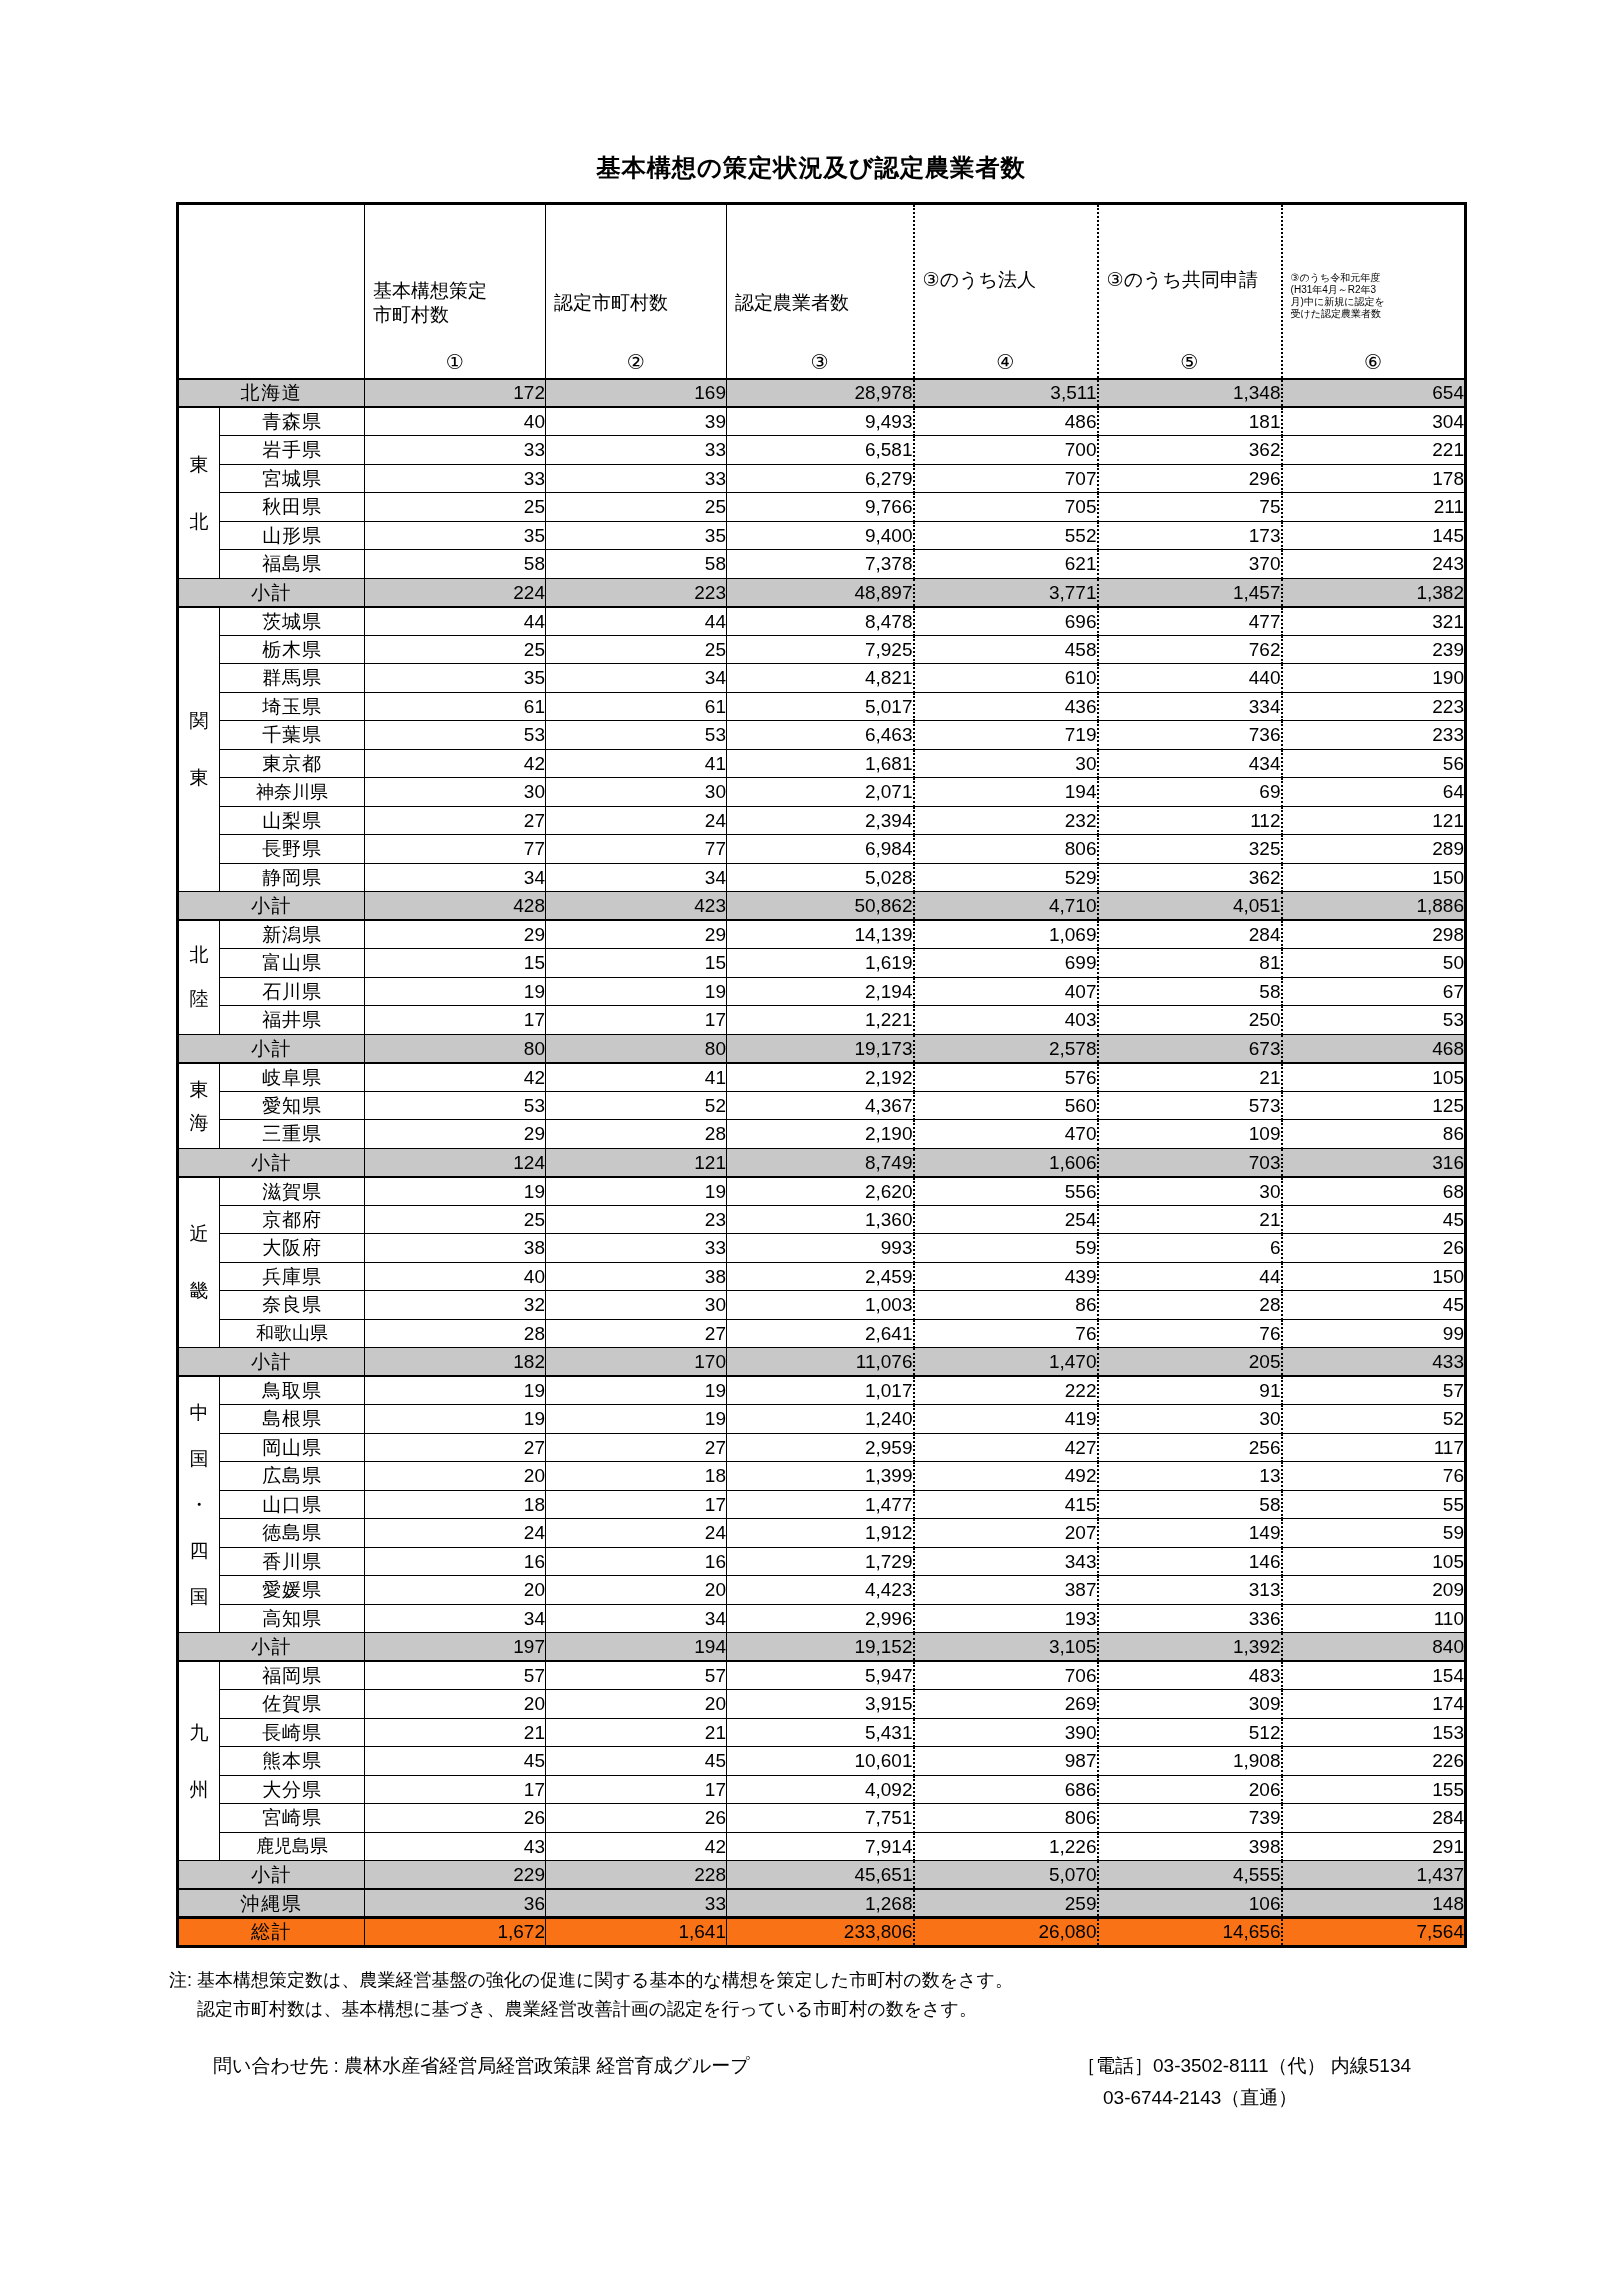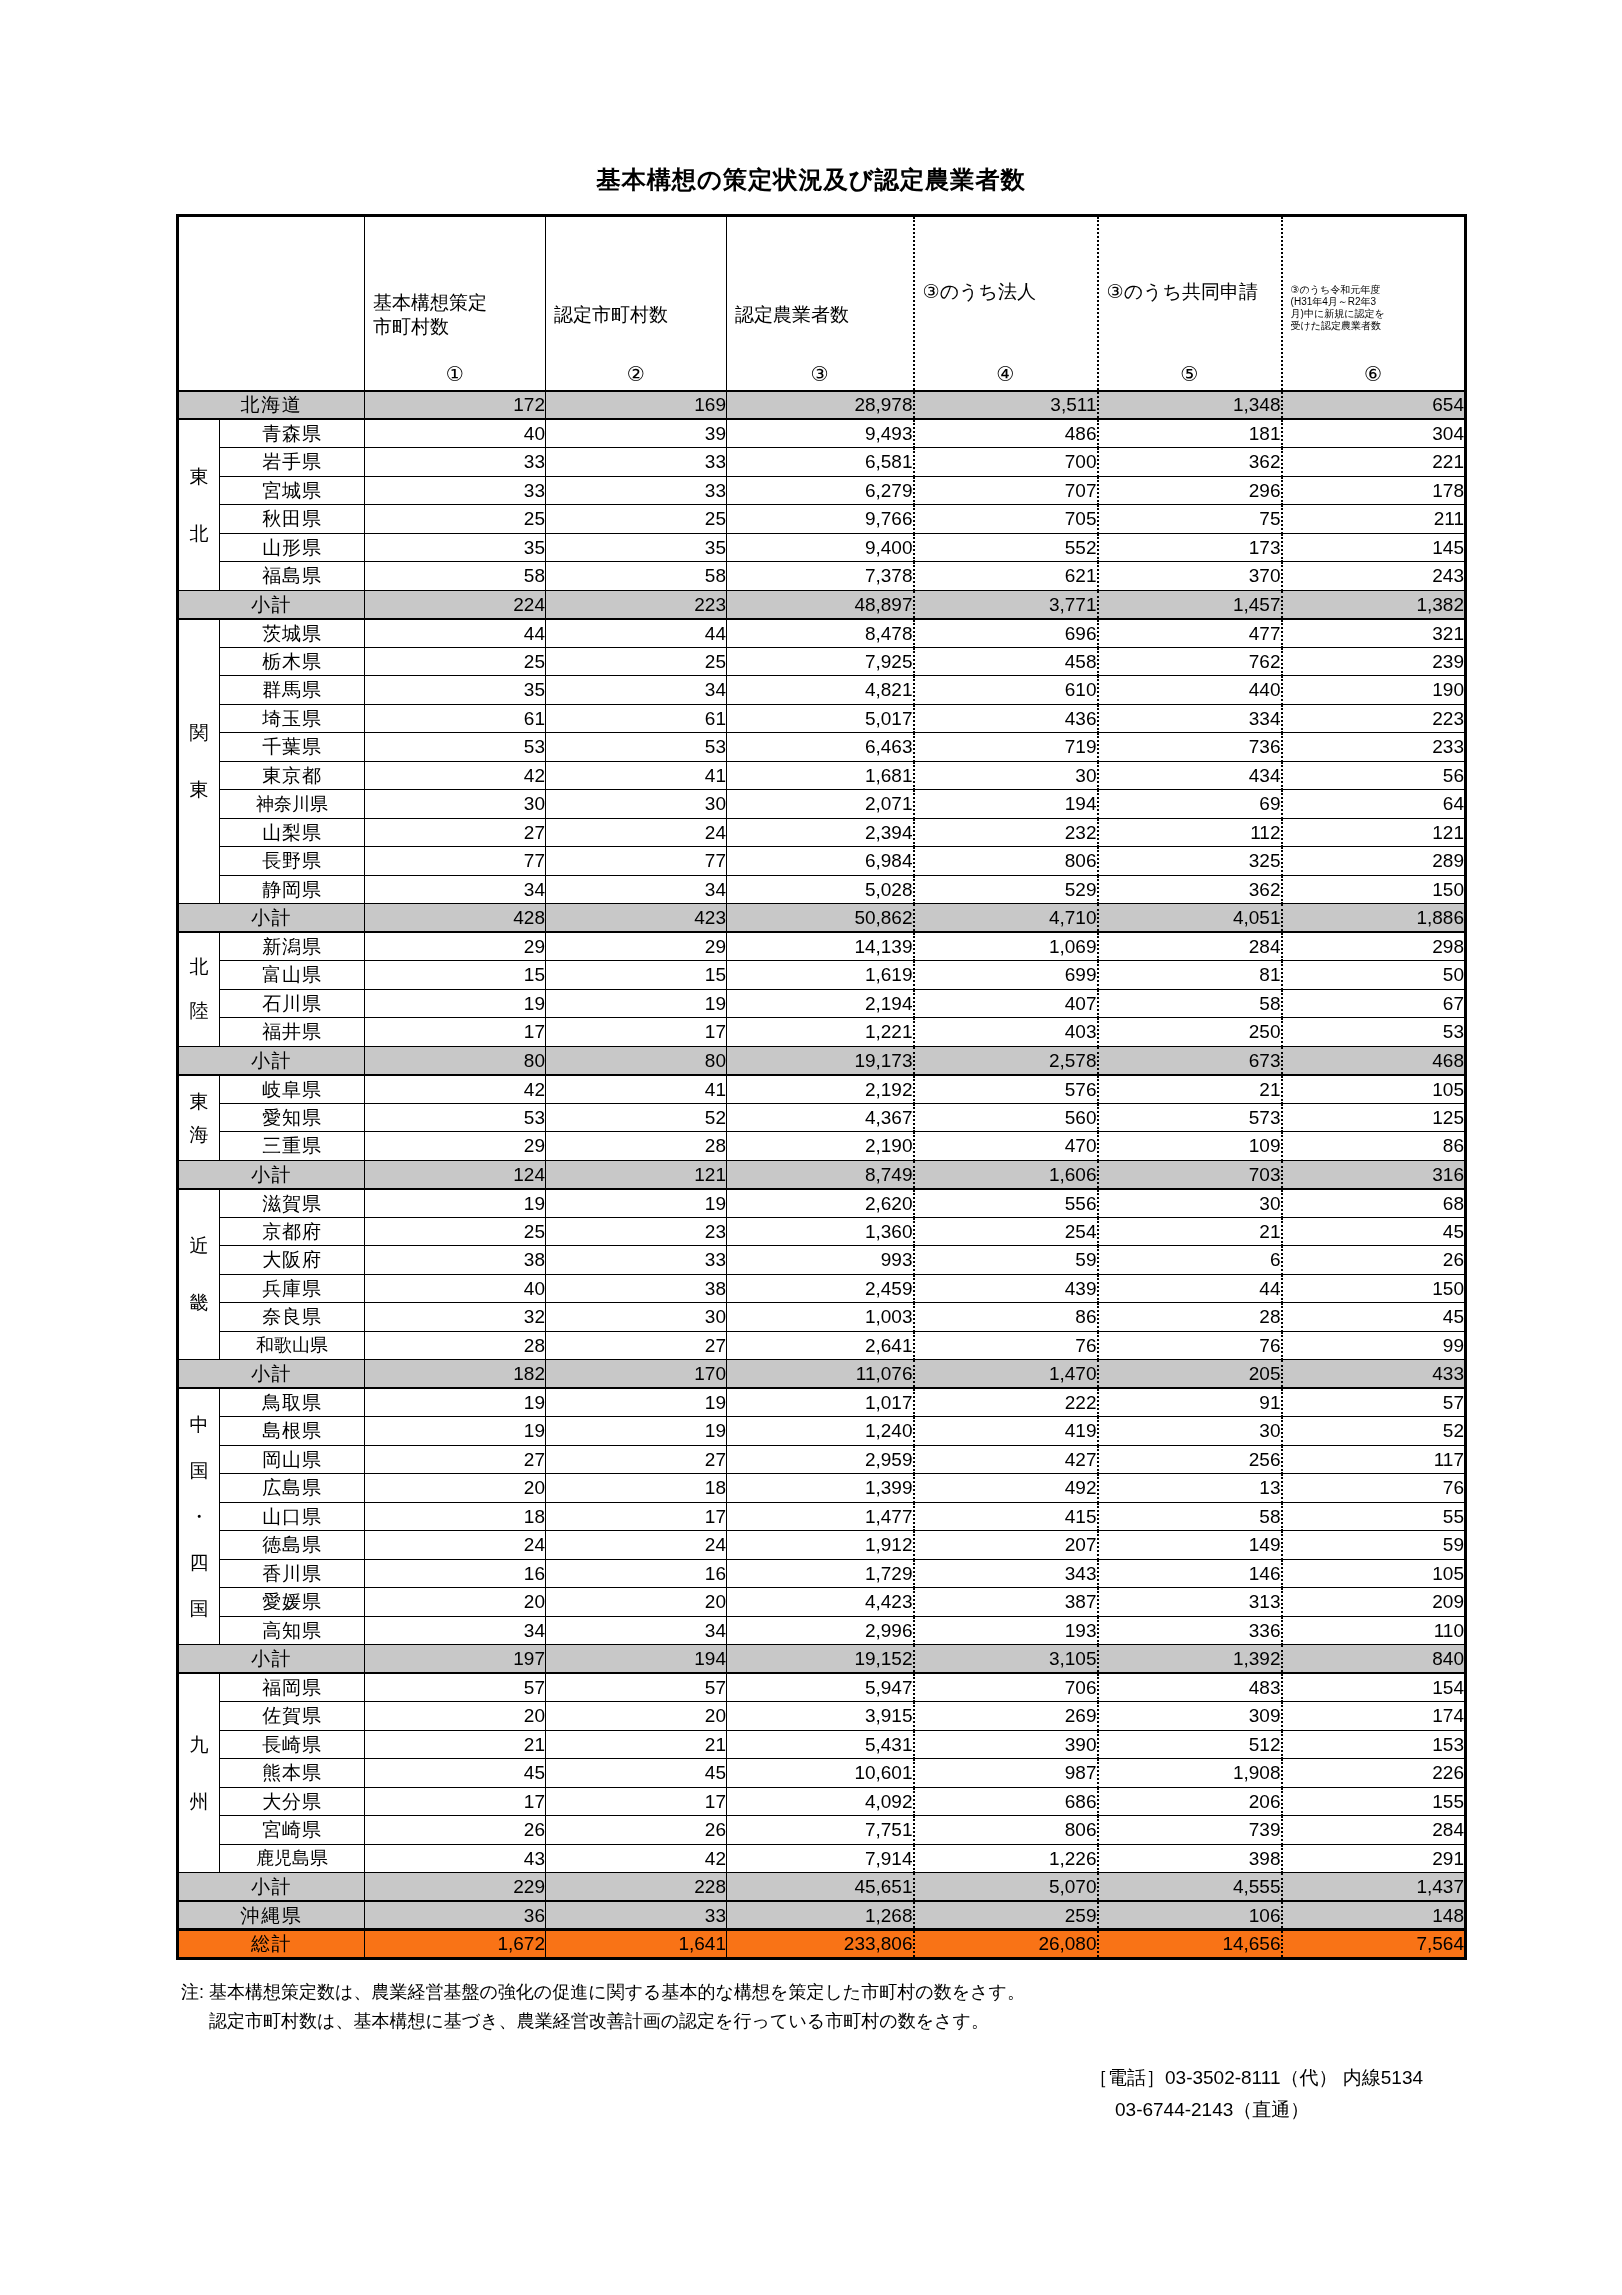--- a/index.html
+++ b/index.html
@@ -12,21 +12,21 @@
     height: 2295px;
     font-family: "Liberation Sans", "DejaVu Sans", sans-serif;
     color: #000000;
     position: relative;
     overflow: hidden;
   }
   .page {
     width: 1622px;
     height: 2168px;
     box-sizing: border-box;
-    padding: 12px;
+    padding: 0;
     position: relative;
   }
 
   
   .doc-title {
     text-align: center;
     font-size: 24.4px;
     font-weight: 700;
     letter-spacing: 0.8px;
     margin: 0;
@@ -759,20 +759,21 @@
         </tbody>
     </table>
   </div>
 
   <div class="notes">
     <div>注: 基本構想策定数は、農業経営基盤の強化の促進に関する基本的な構想を策定した市町村の数をさす。</div>
     <div class="n2">認定市町村数は、基本構想に基づき、農業経営改善計画の認定を行っている市町村の数をさす。</div>
   </div>
 
   <div class="contact-row">
+    <span class="contact-left">問い合わせ先 : 農林水産省経営局経営政策課  経営育成グループ</span>
     <span class="contact-right">
       <span>［電話］03-3502-8111（代）  内線5134</span><br>
       <span class="l2">03-6744-2143（直通）</span>
     </span>
   </div>
 
 </div>
 
 
 </body></html>

